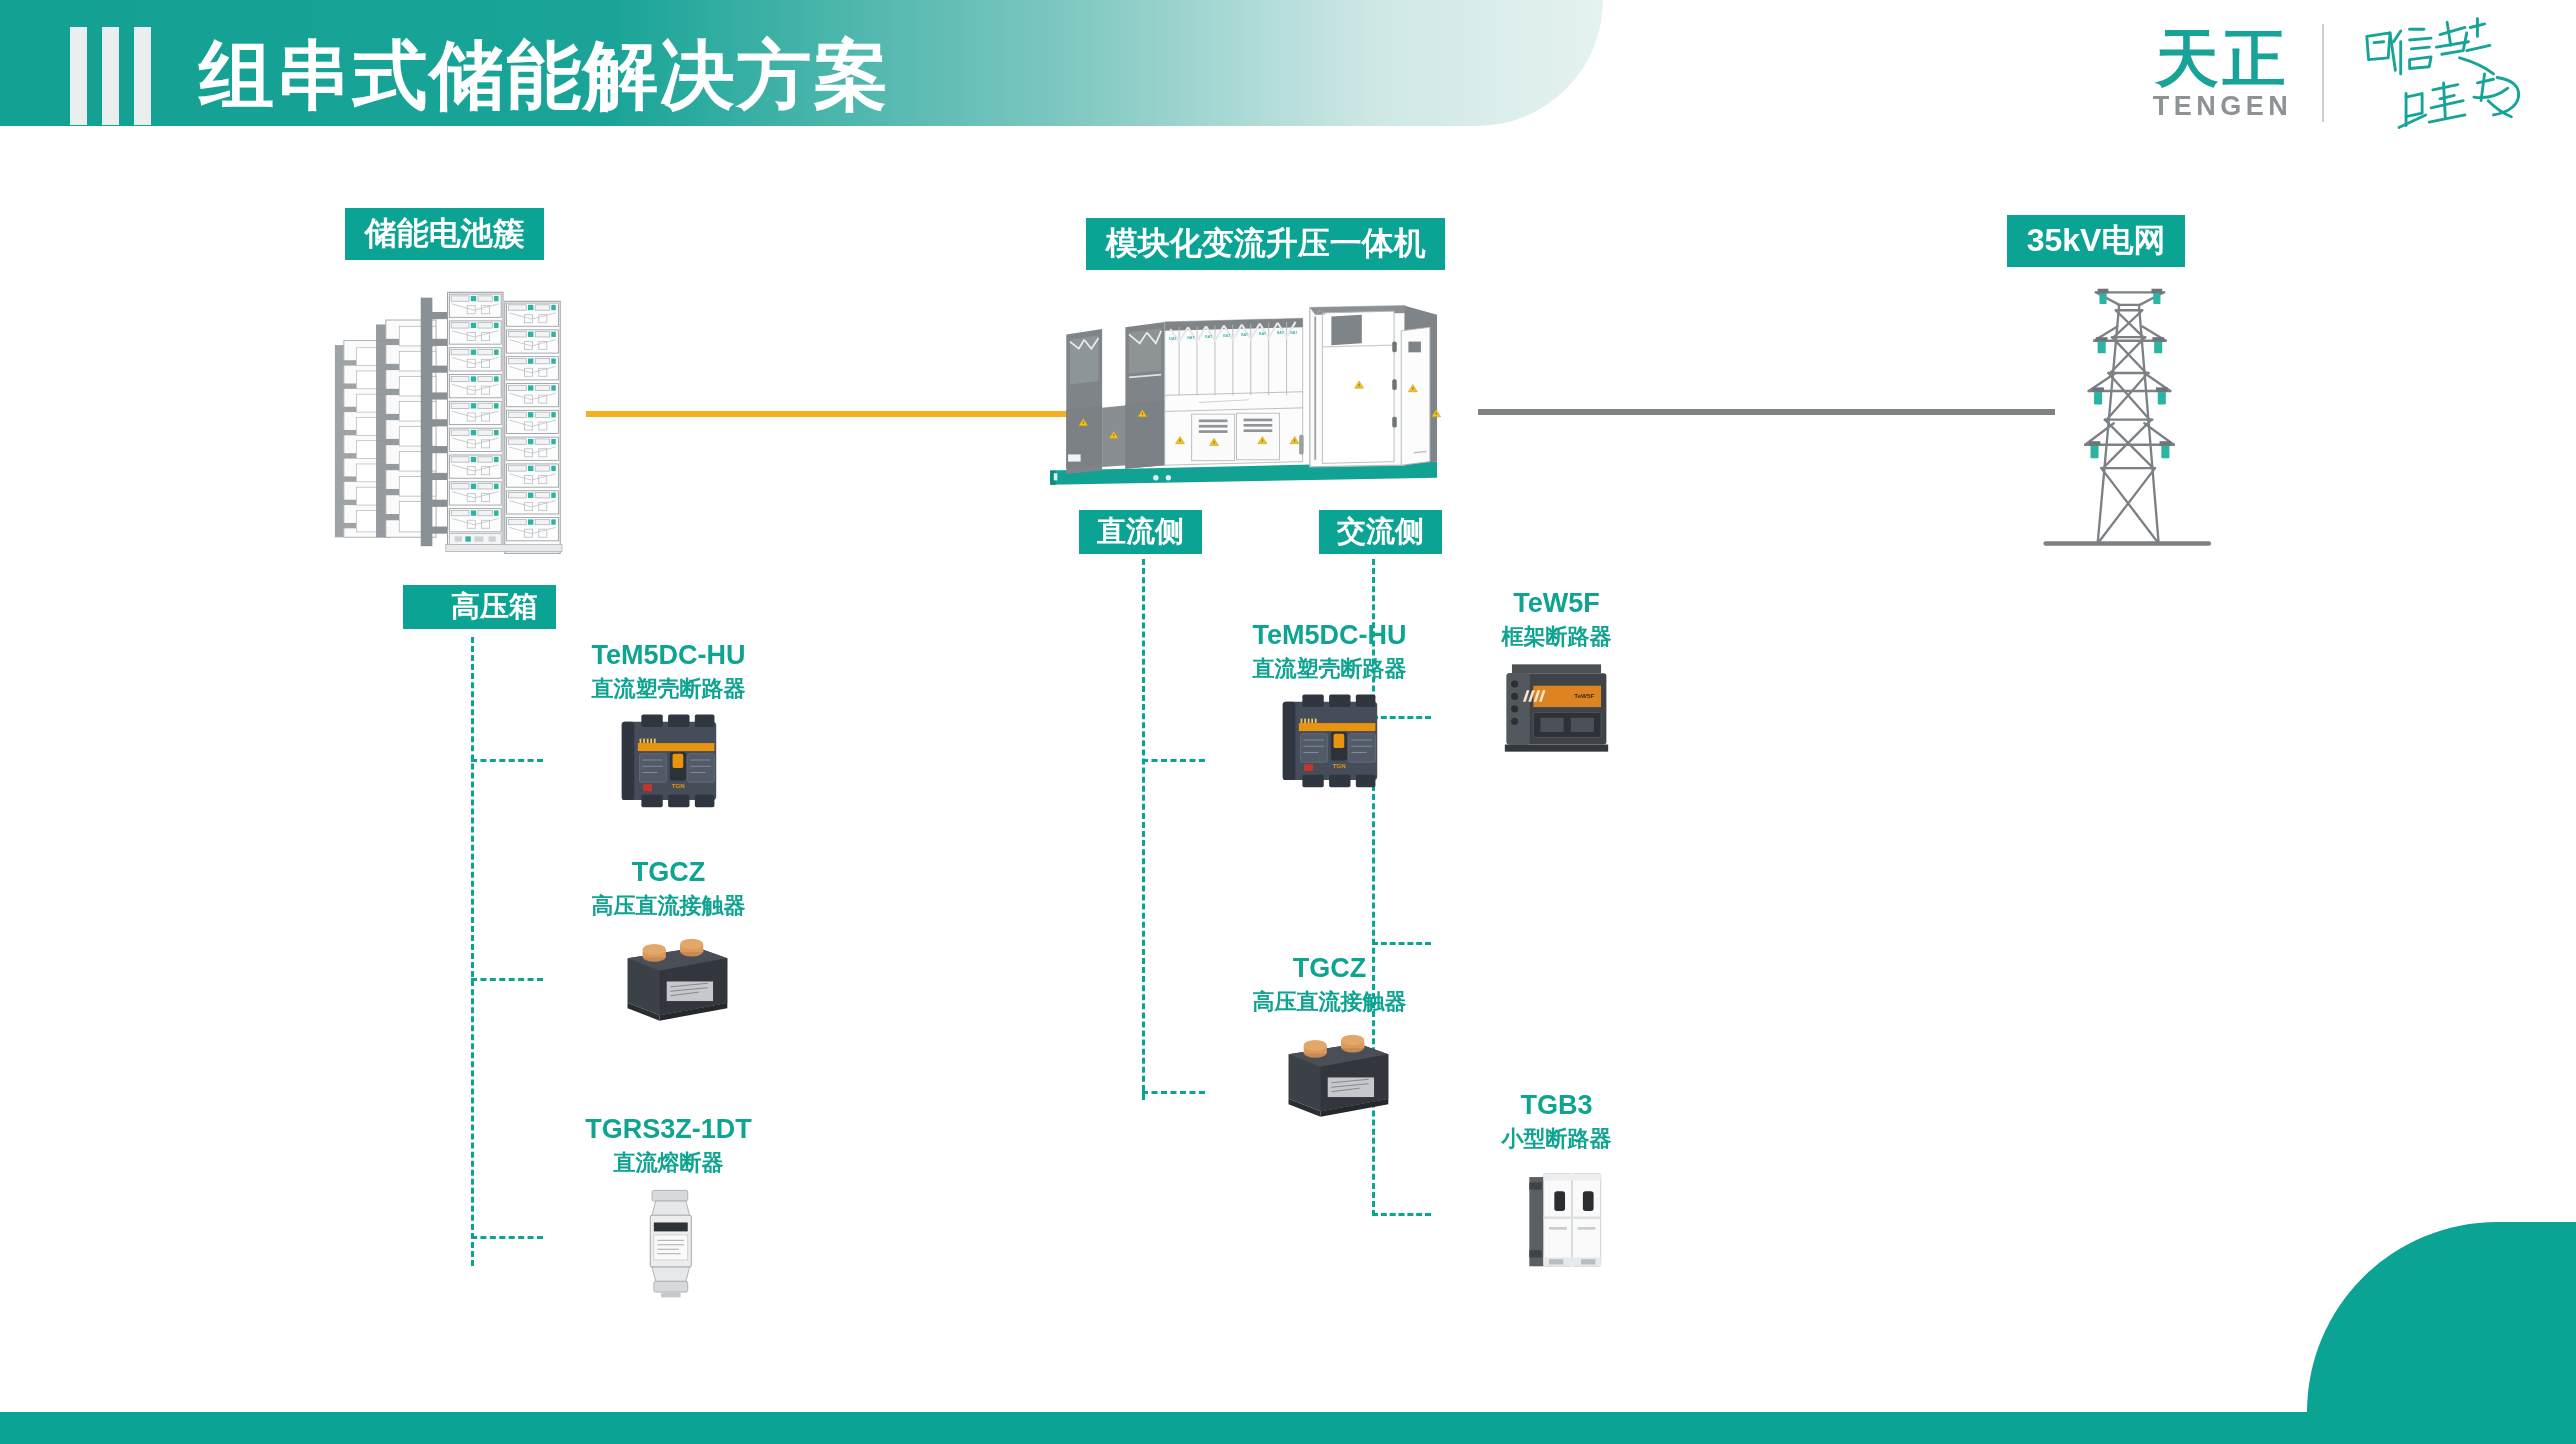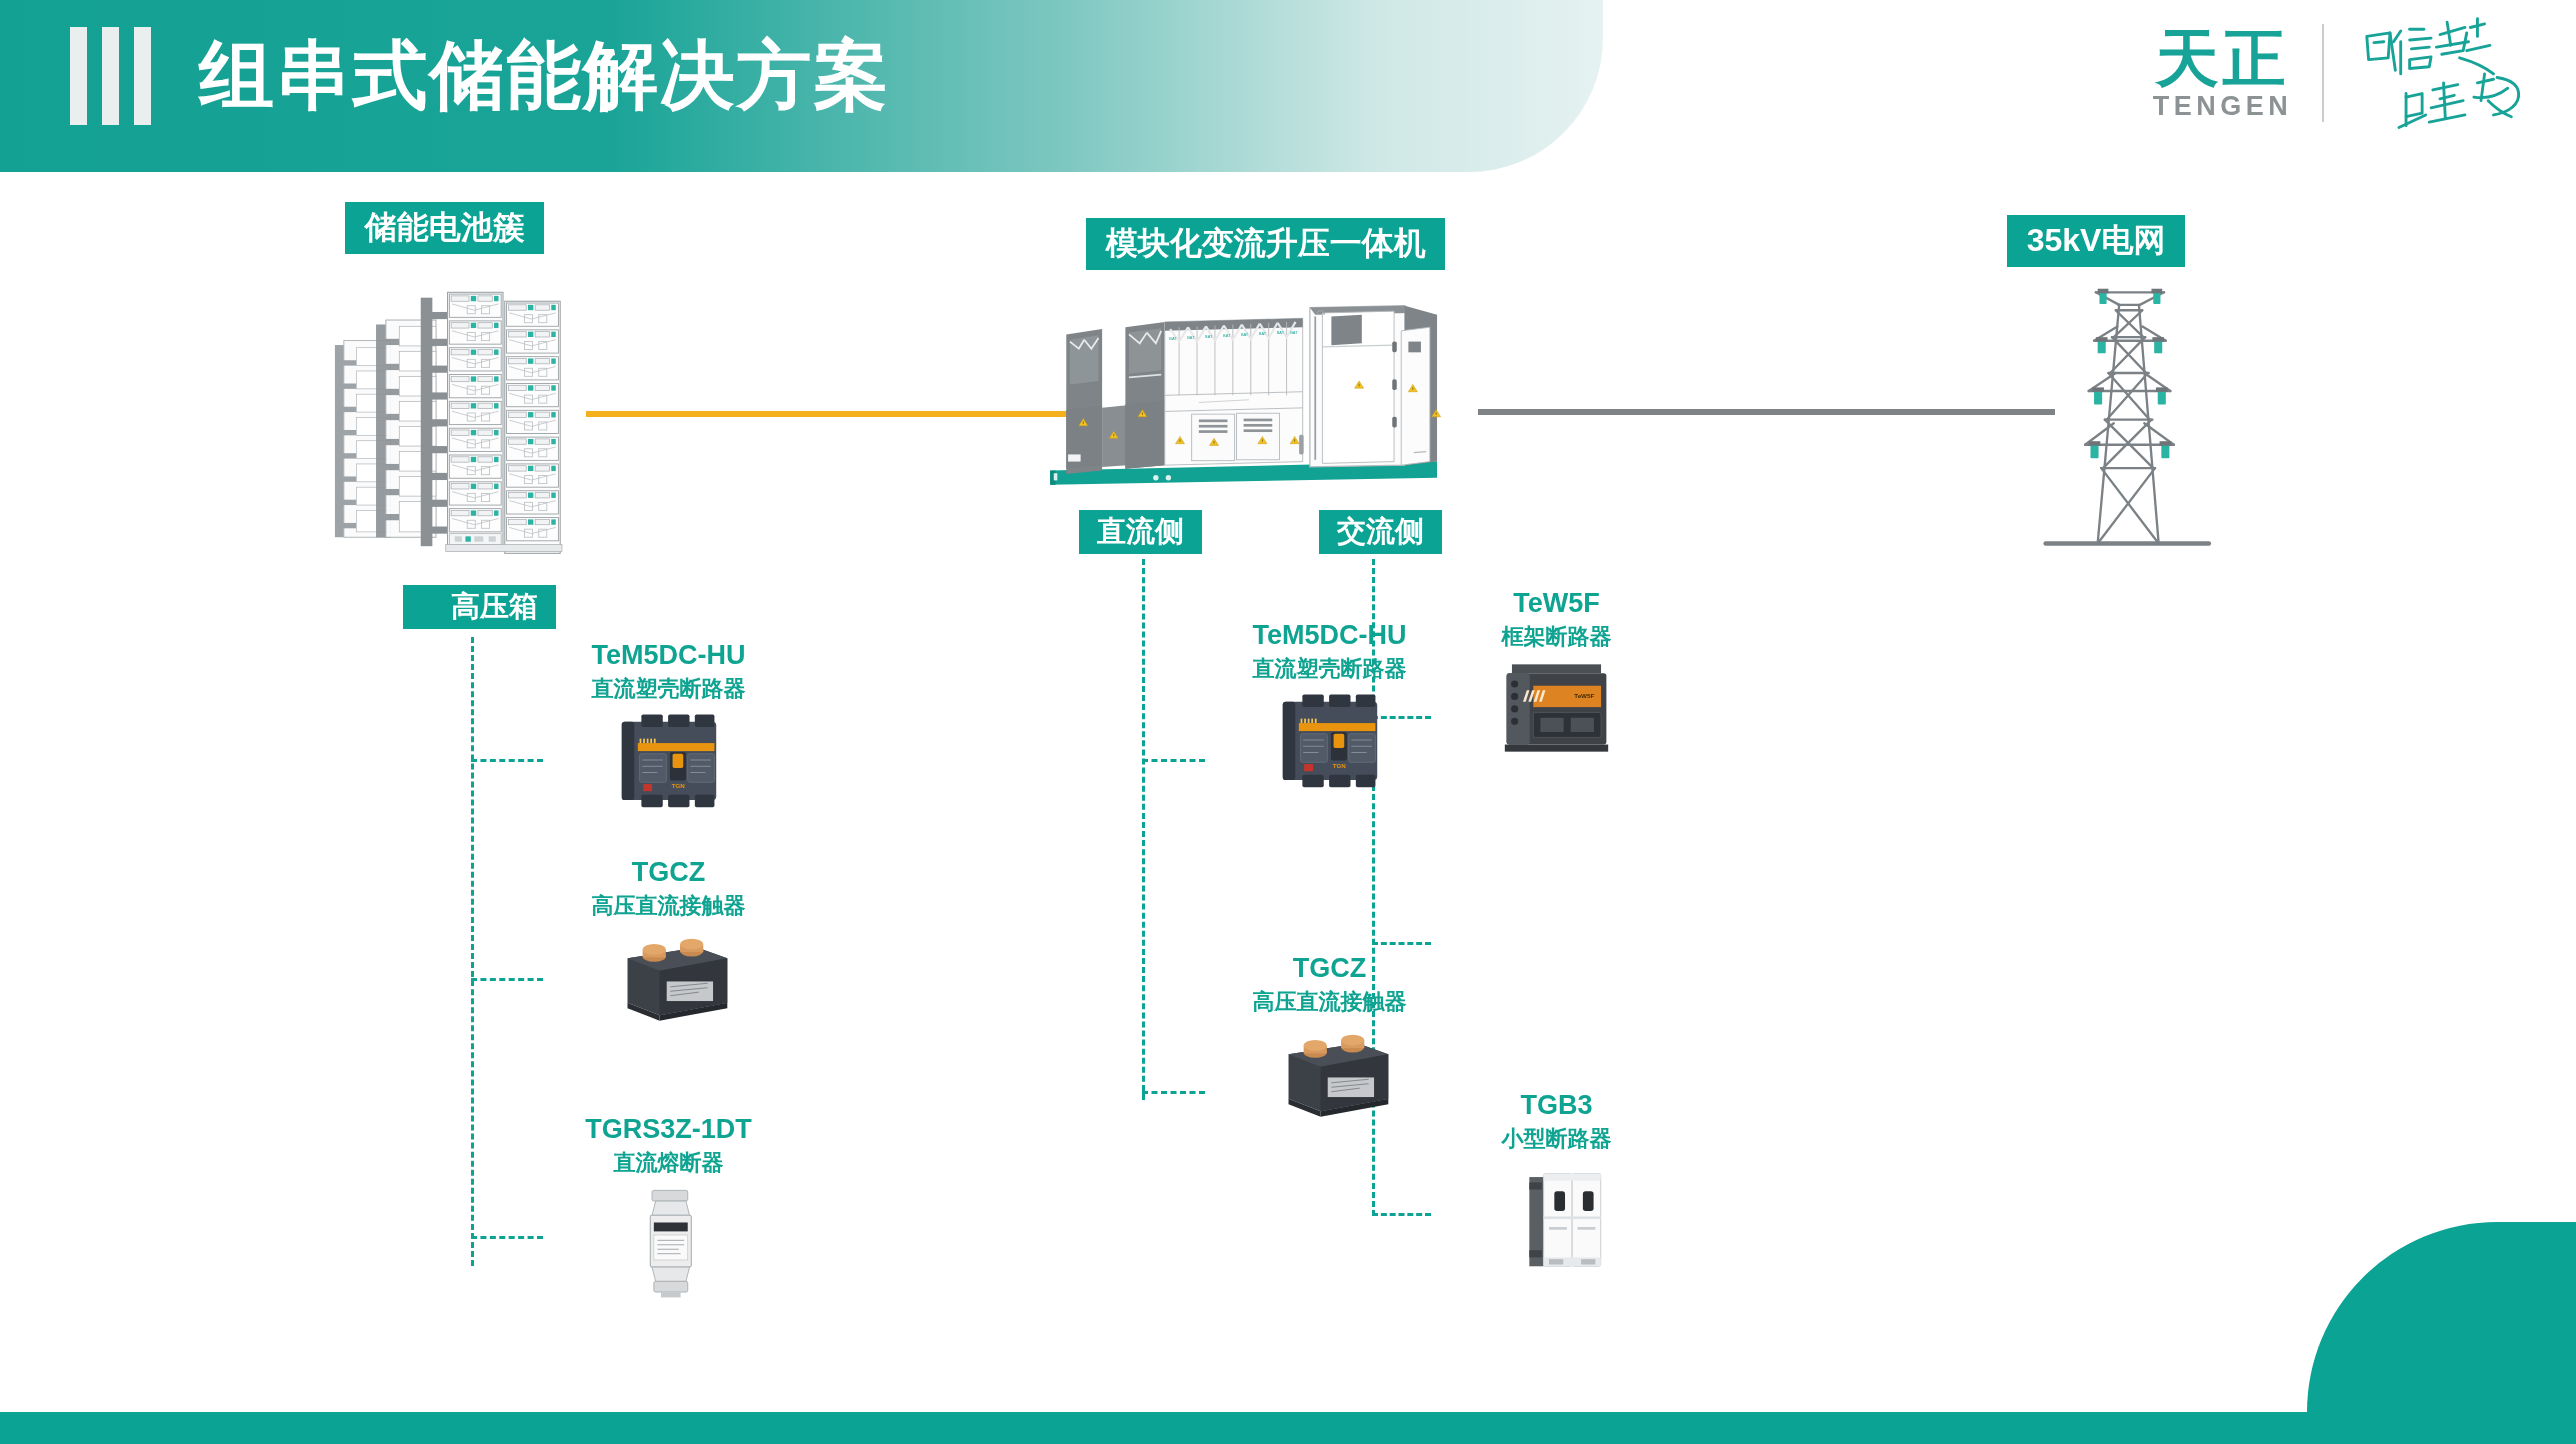--- a/index.html
+++ b/index.html
@@ -6,21 +6,21 @@
   html, body {
     width: 2576px; height: 1444px;
     background: #ffffff;
     font-family: "Liberation Sans", "DejaVu Sans", sans-serif;
     overflow: hidden;
   }
   #stage { position: relative; width: 2576px; height: 1444px; background:#fff; }
 
   
   #header {
-    position: absolute; left: 0; top: 0; width: 1603px; height: 172px;
+    position: absolute; left: 0; top: 0; width: 1603px; height: 126px;
     background: linear-gradient(90deg, #13a193 0%, #19a497 38%, #7cc7c0 66%, #cfe8e6 86%, #e5f2f1 100%);
     border-bottom-right-radius: 134px;
   }
   #header-bars { position: absolute; left: 70px; top: 27px; display: flex; gap: 15px; }
   #header-bars i { display:block; width: 17px; height: 98px; background: #e9eeef; }
   #header-title {
     position: absolute; left: 199px; top: 25px;
     font-size: 75px; font-weight: 700; color: #ffffff;
     letter-spacing: 1.8px; line-height: 100px; white-space: nowrap;
   }
@@ -43,21 +43,21 @@
 
   
   .badge {
     position: absolute; background: #0ba394; color: #fff;
     font-weight: 700; display: flex; align-items: center; justify-content: center;
     white-space: nowrap;
   }
   .badge.big { height: 52px; font-size: 32px; padding: 0 19.7px; }
   .badge.mid { height: 44px; font-size: 29px; padding: 0 18px; }
 
-  #badge-battery { left: 345px; top: 202px; }
+  #badge-battery { left: 345px; top: 208px; }
   #badge-pcs     { left: 1086px; top: 218px; }
   #badge-grid    { left: 2007px; top: 215px; }
   #badge-hv      { left: 403px; top: 585px; padding-left: 48px; }
   #badge-dc      { left: 1079px; top: 510px; }
   #badge-ac      { left: 1319px; top: 510px; }
 
   
   .conn { position: absolute; }
   #line-dc { left: 586px; top: 411px; width: 494px; height: 6.3px; background: #f5b01e; }
   #line-ac { left: 1478px; top: 409px; width: 577px; height: 6.3px; background: #7f8386; }

